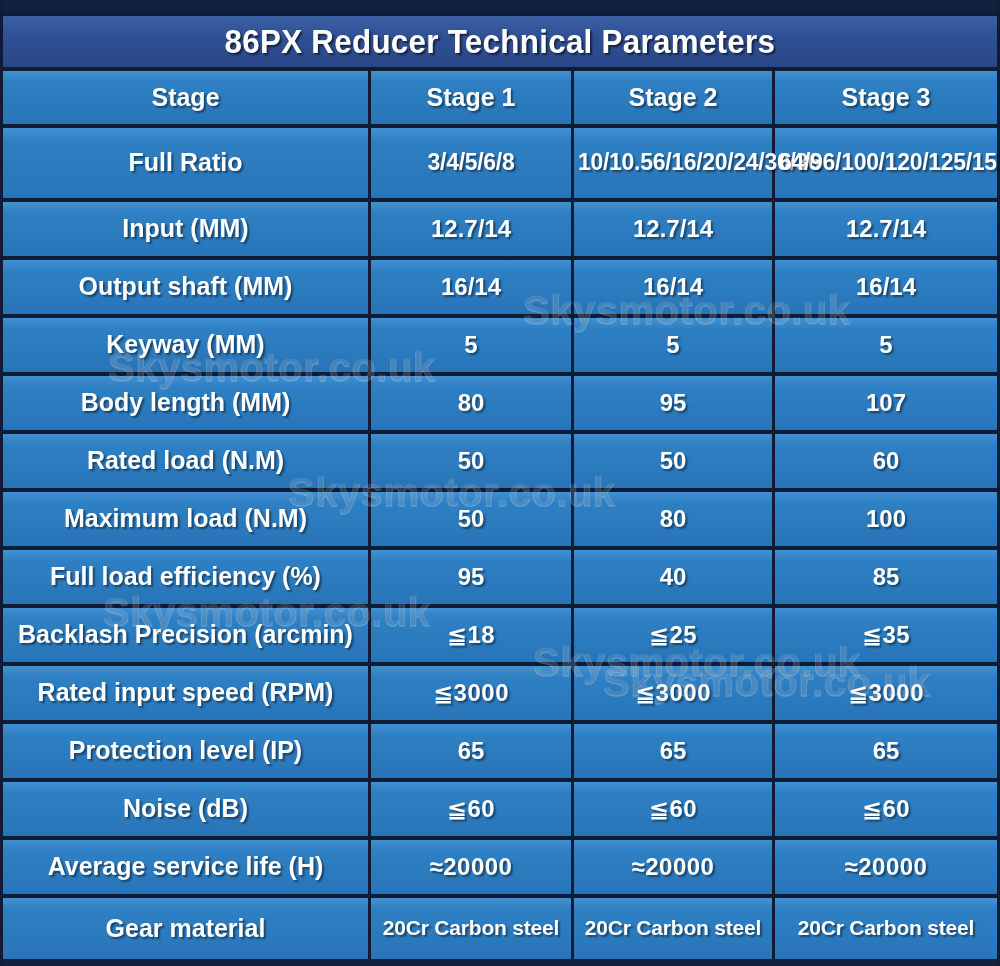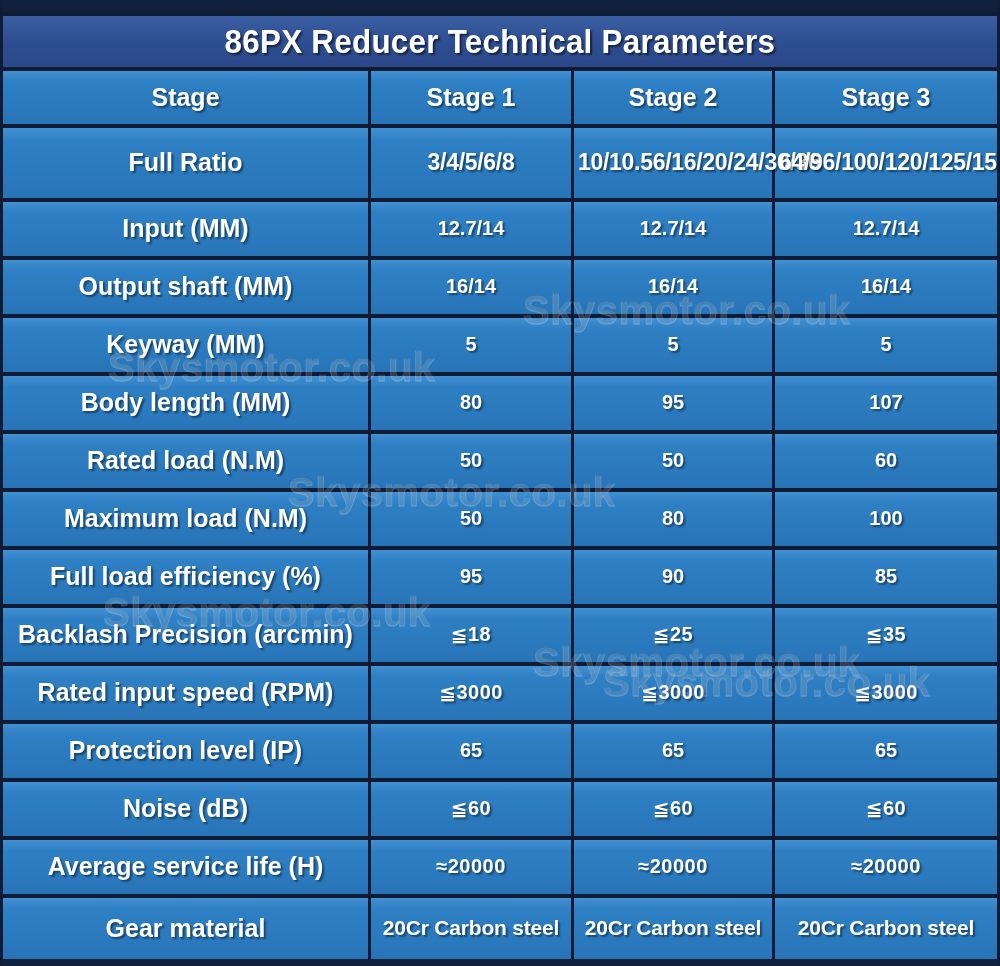--- a/index.html
+++ b/index.html
@@ -100,21 +100,21 @@
 
   
   col.c-label { width: 368px; }
   col.c-s1    { width: 203px; }
   col.c-s2    { width: 201px; }
   col.c-s3    { width: 222px; }
 
   
   .row-head td      { height: 57px; font-size: 25px; }
   .row-ratio td     { height: 74px; font-size: 23px; }
-  .row-std td       { height: 58px; font-size: 20px; }
+  .row-std td       { height: 58px; font-size: 24px; }
   .row-last td      { height: 61px; font-size: 24px; }
 
   td.label-cell     { font-size: 25px; }
   .row-ratio td.label-cell { font-size: 25px; }
 
   td.material-cell  { font-size: 21px; letter-spacing: -0.2px; }
   td.ratio-cell     { font-size: 23px; letter-spacing: -0.3px; }
 
   .cmp { letter-spacing: 0.5px; }
 </style>
@@ -197,21 +197,21 @@
       <tr class="row-std">
         <td class="label-cell">Maximum load (N.M)</td>
         <td>50</td>
         <td>80</td>
         <td>100</td>
       </tr>
 
       <tr class="row-std">
         <td class="label-cell">Full load efficiency (%)</td>
         <td>95</td>
-        <td>90</td>
+        <td>40</td>
         <td>85</td>
       </tr>
 
       <tr class="row-std">
         <td class="label-cell">Backlash Precision (arcmin)</td>
         <td class="cmp">≦18</td>
         <td class="cmp">≦25</td>
         <td class="cmp">≦35</td>
       </tr>
 

